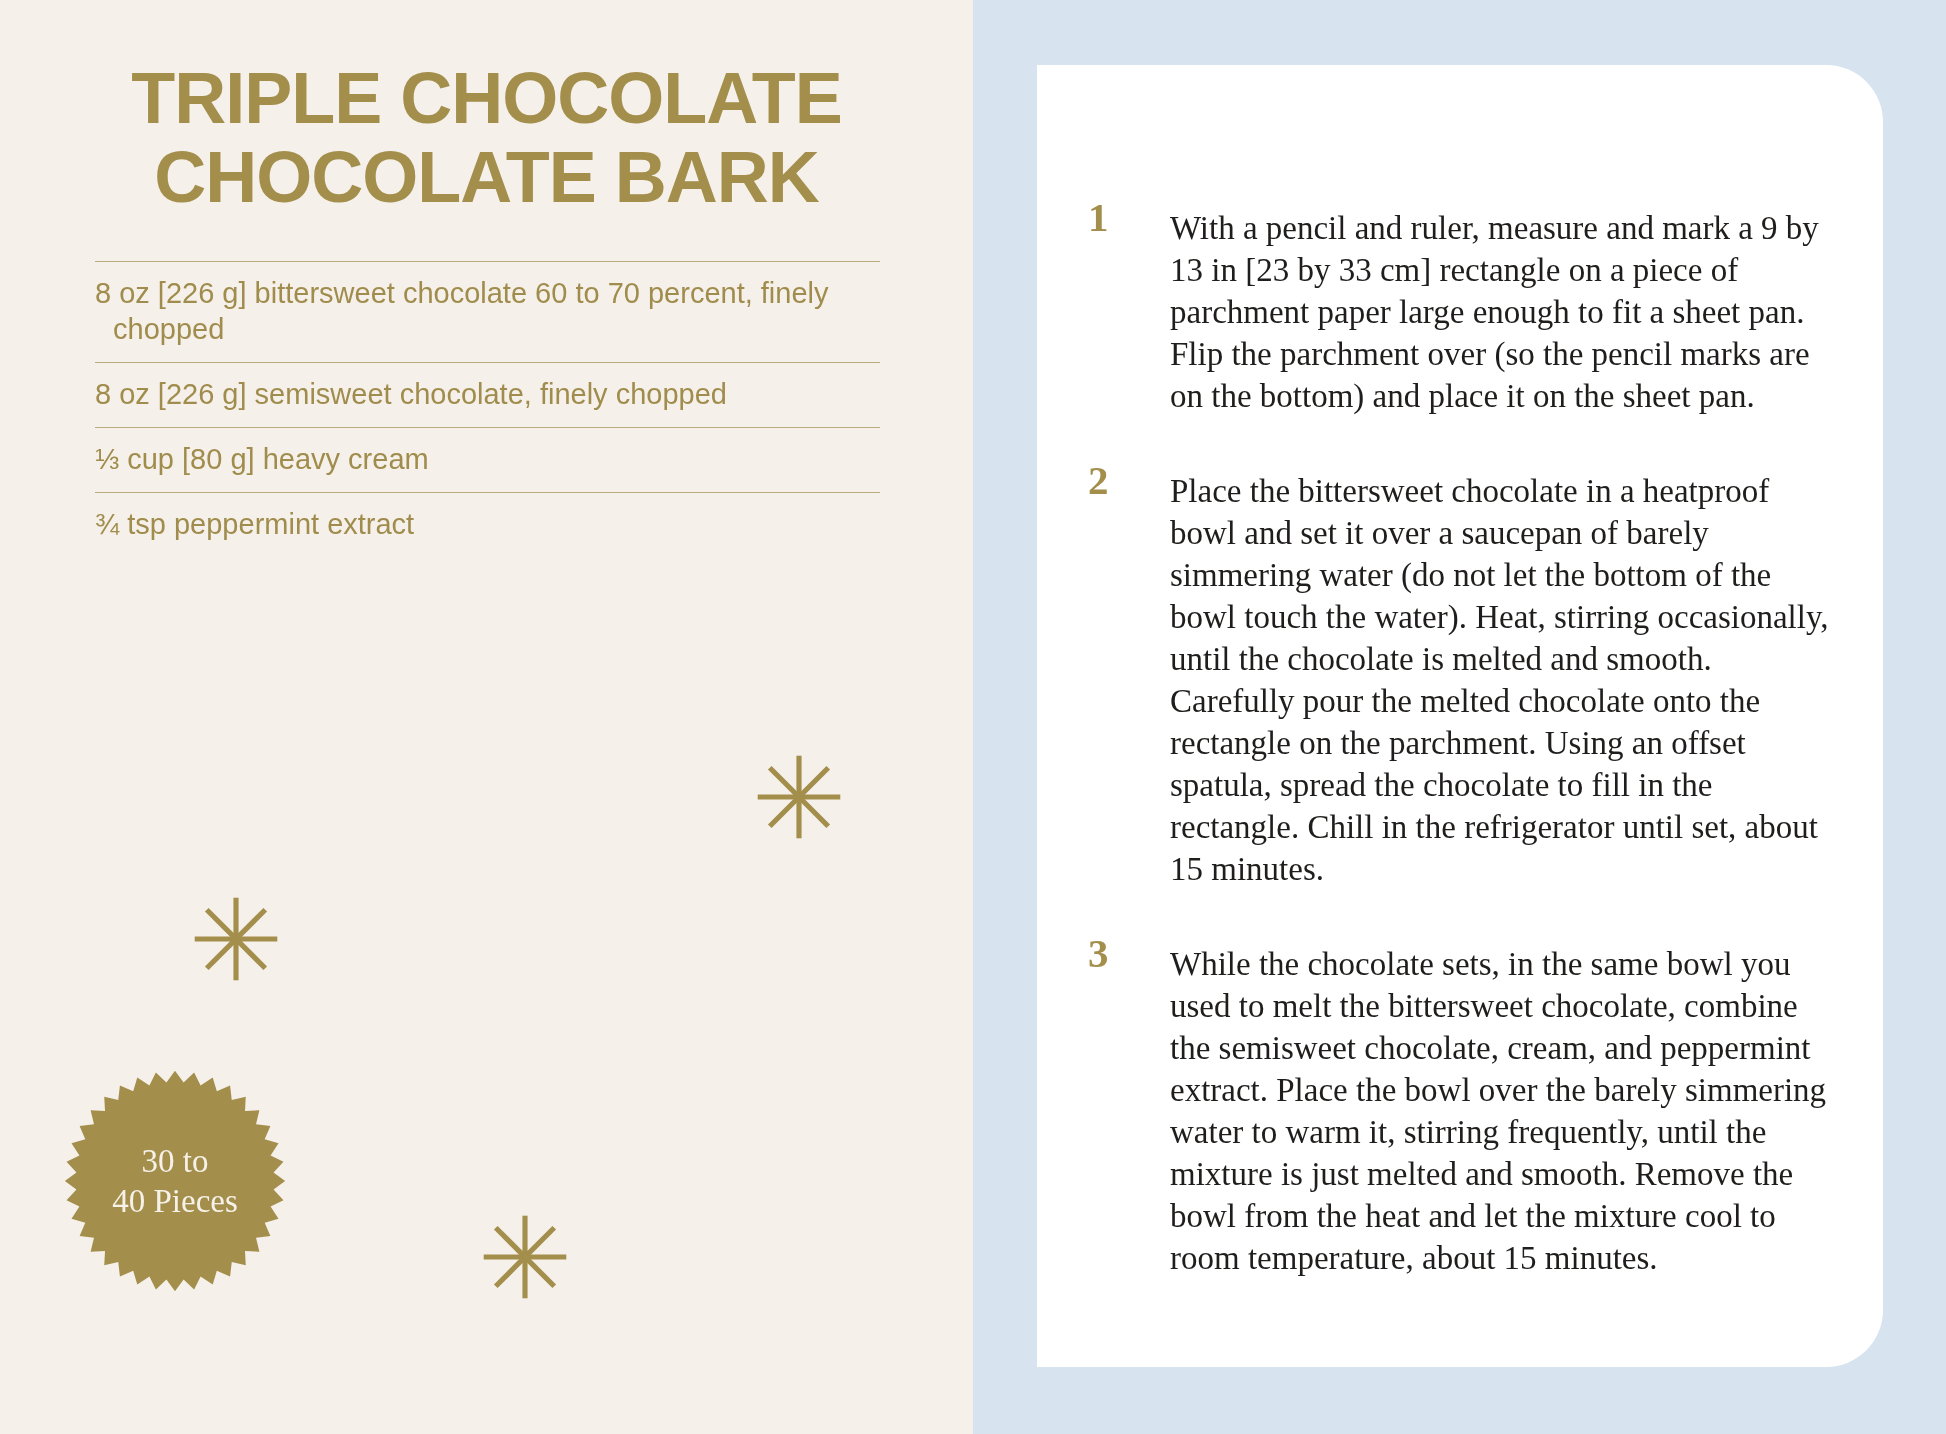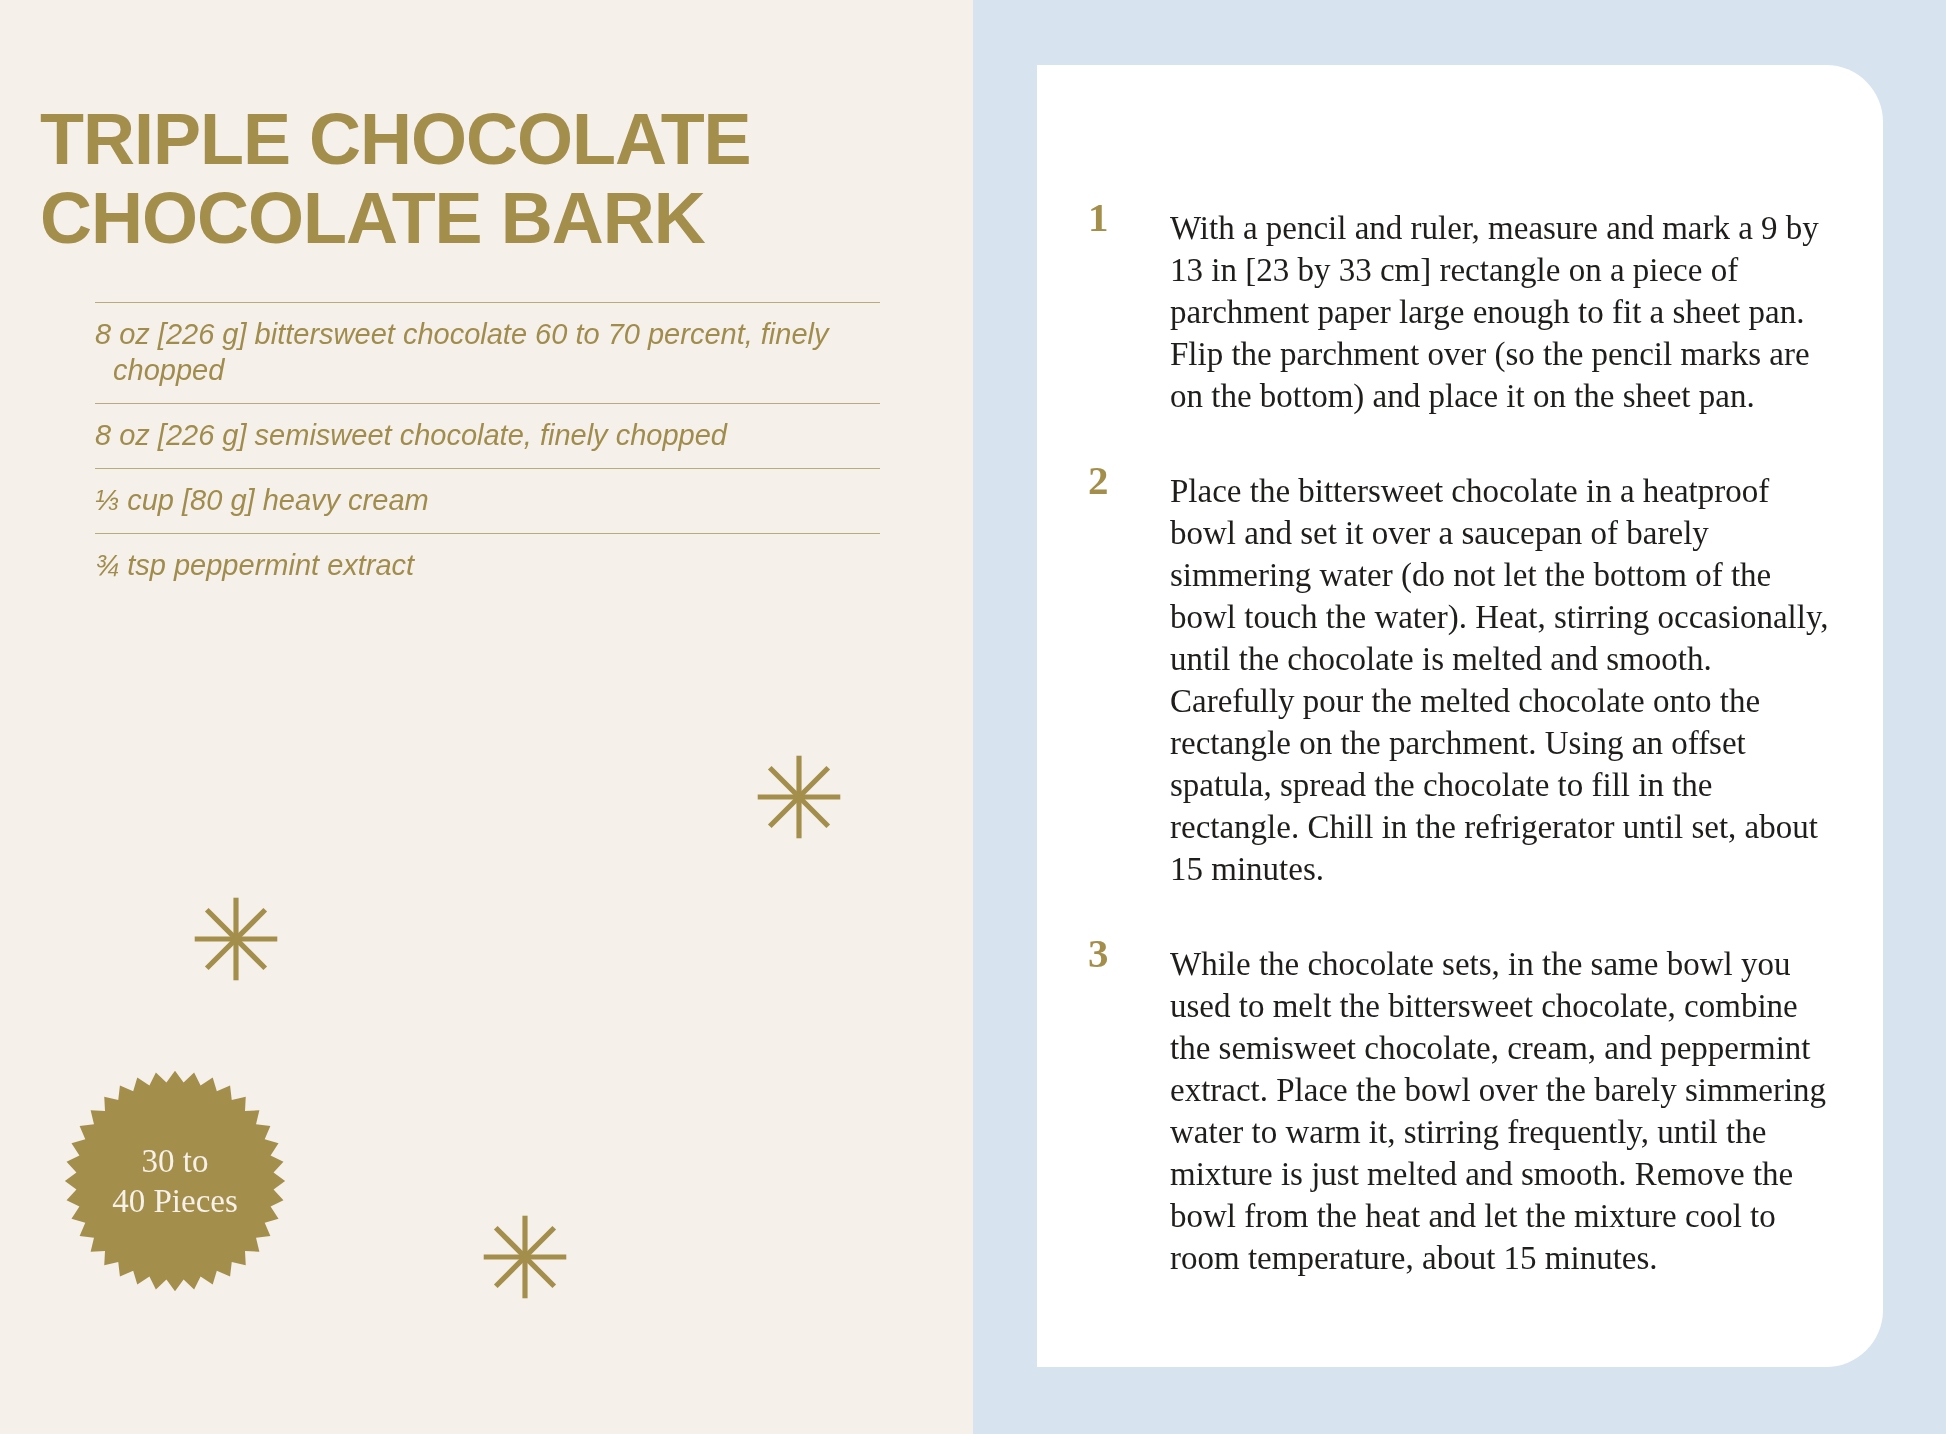--- a/index.html
+++ b/index.html
@@ -6,35 +6,35 @@
   .page{
     position:relative;width:1946px;height:1434px;overflow:hidden;
     font-family:"Liberation Sans","DejaVu Sans",sans-serif;
   }
   
   .left-panel{
     position:absolute;left:0;top:0;width:973px;height:1434px;
     background:#f5f0e9;
   }
   .recipe-title{
-    margin:100px 40px 0;
+    margin:59px 40px 0;
+    text-align:center;
     color:#a38e4c;
     font-weight:bold;
     font-size:72px;
     line-height:79px;
     letter-spacing:-1px;
   }
   .ingredients{
     list-style:none;
     margin:44px 93px 0 95px;
     padding:0;
     color:#a08c4c;
     font-size:29px;
     line-height:36px;
-    font-style:italic;
   }
   .ingredients li{
     border-top:1px solid #b9ab7e;
     padding:13px 0 15px 18px;
     text-indent:-18px;
   }
   
   .star{position:absolute;width:86px;height:86px;}
   .star-1{left:756px;top:754px;}
   .star-2{left:193px;top:896px;}

